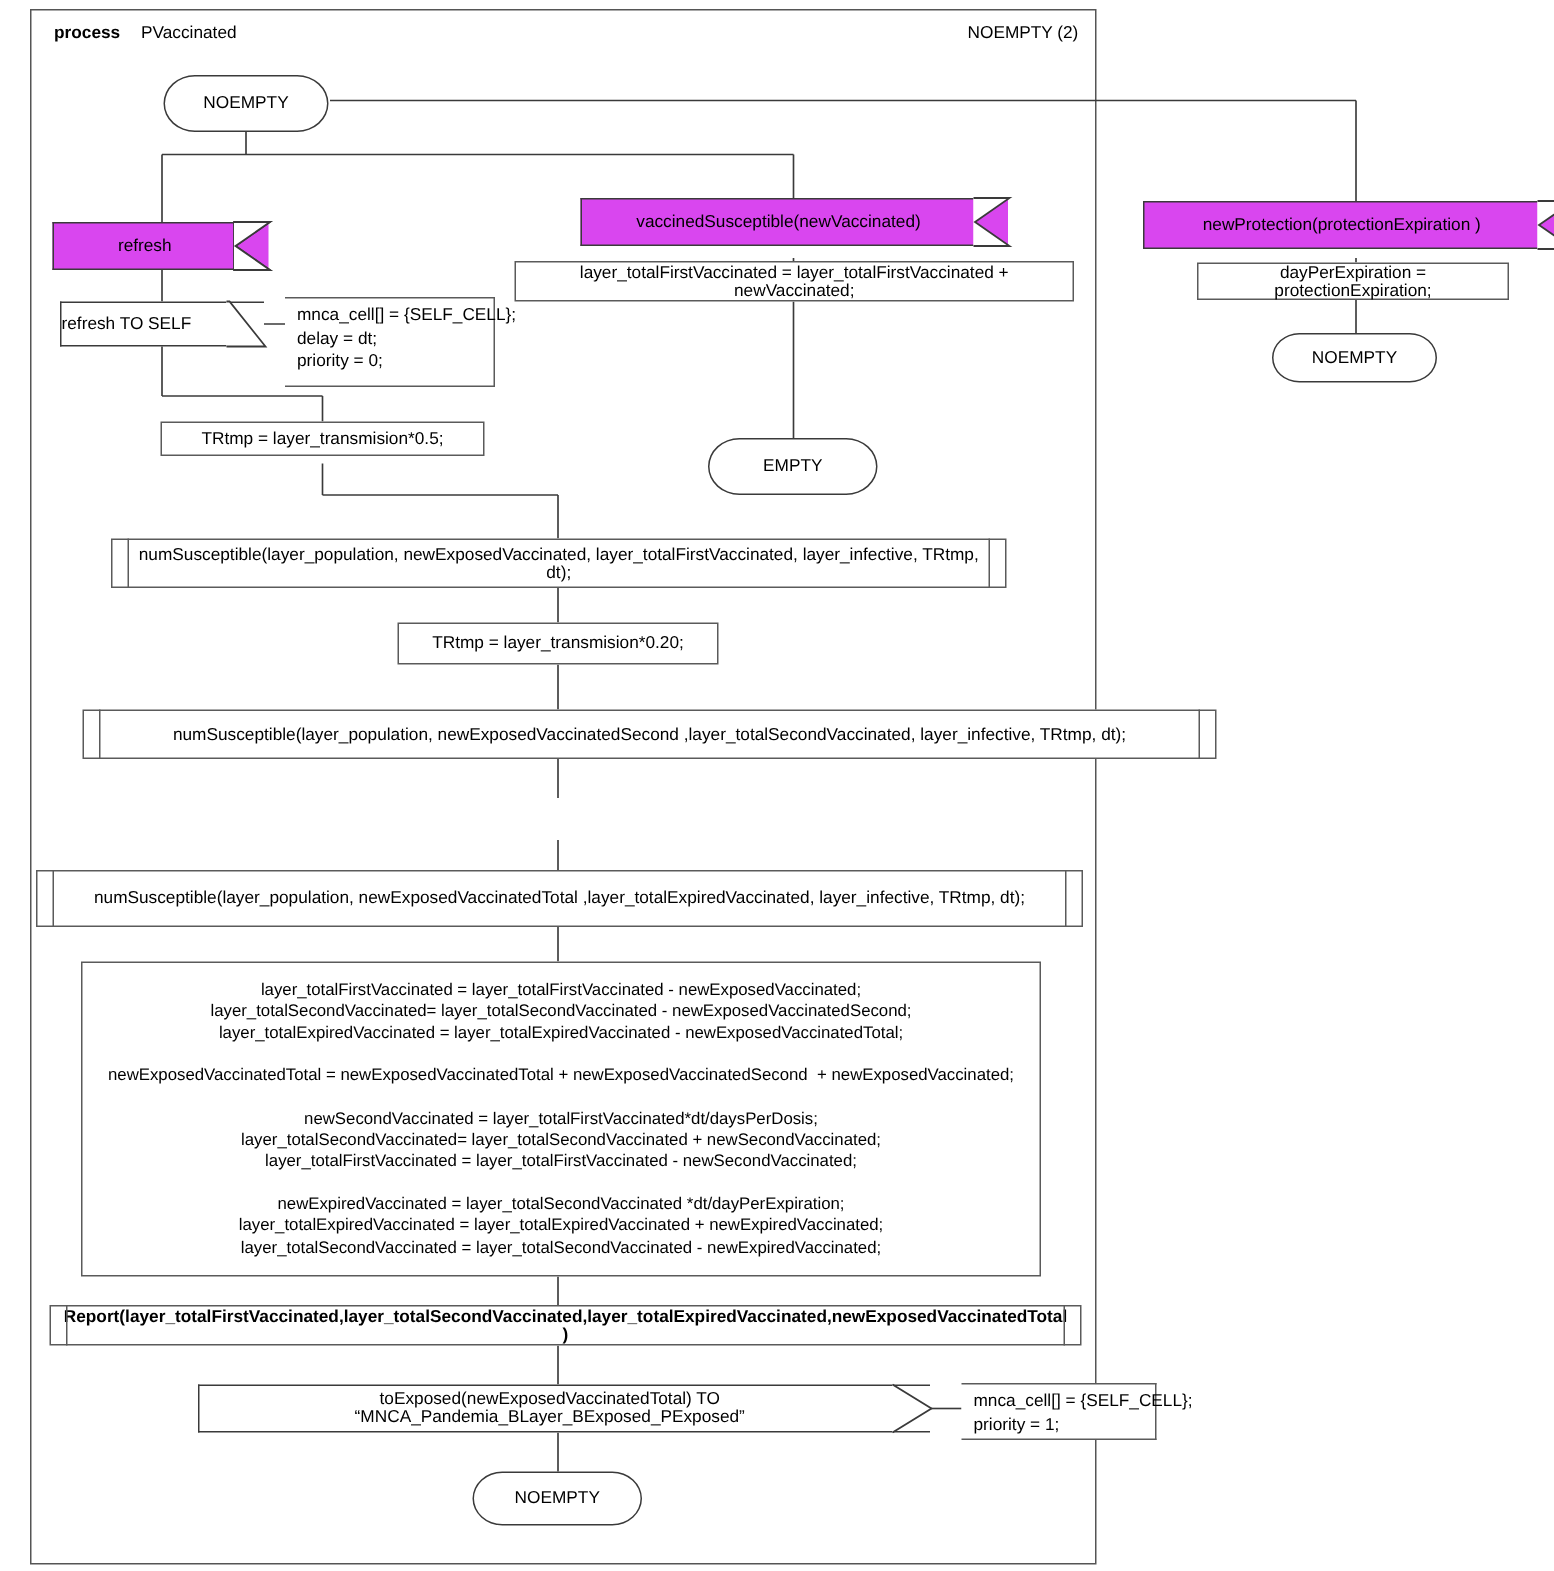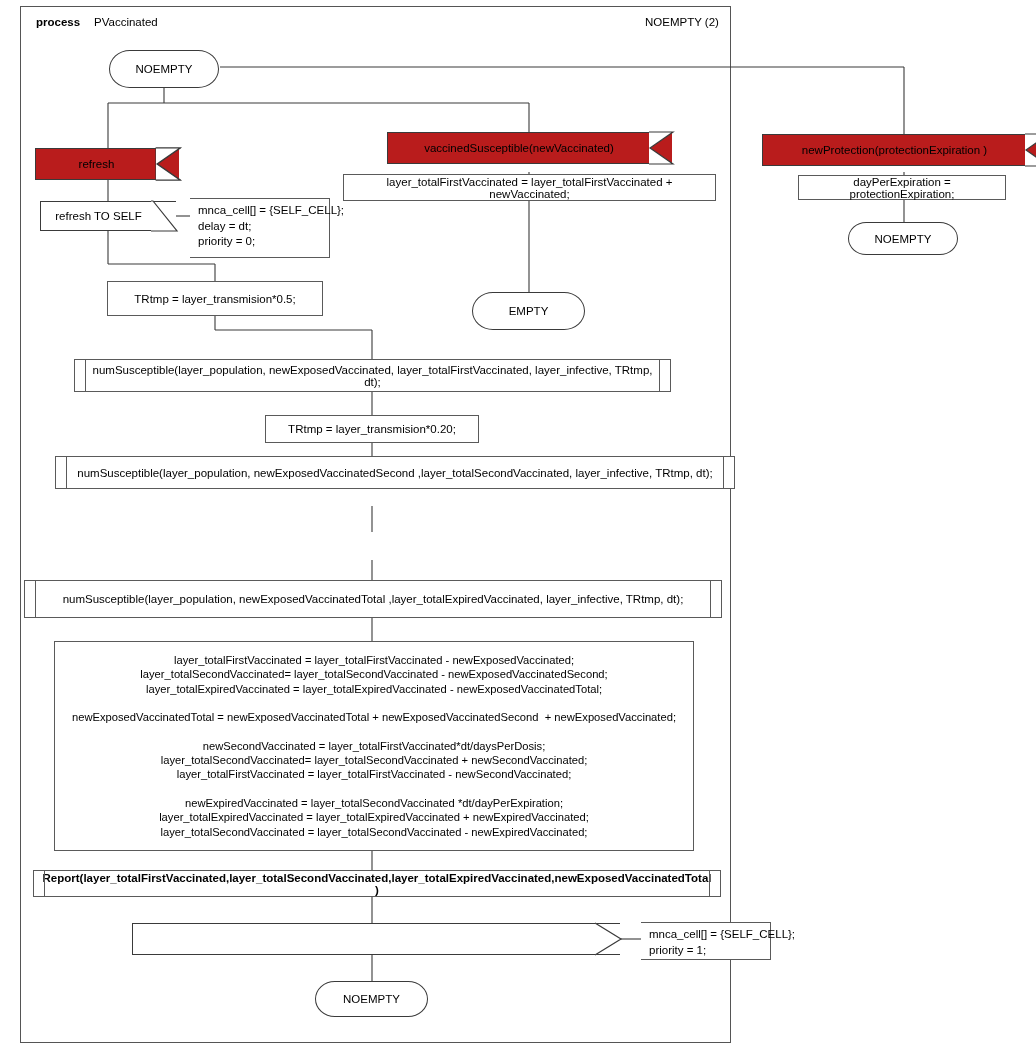--- a/index.html
+++ b/index.html
@@ -80,40 +80,40 @@
     content: "";
     position: absolute;
     top: -1.2px; bottom: -1.2px;
     width: 0; border-left: 1.2px solid #5a5a5a;
   }
   .proc::before { left: 10px; }
   .proc::after  { right: 10px; }
 
   
   .input-sig {
-    background: #b91c1c;
+    background: #d946ef;
     font-size: 11.5px;
     display: flex; align-items: center; justify-content: center;
     text-align: center;
     border: 1.2px solid #3a3a3a;
     border-right: none;
     padding-right: 22px;
   }
   .input-sig .notch {
     position: absolute;
     right: -1px; top: -1.2px; bottom: -1.2px;
     width: 24px;
     overflow: visible;
   }
 
   
   .output-sig {
     background: #fff;
     font-size: 11.5px;
-    display: flex; align-items: center; justify-content: center;
+    display: flex; align-items: center; justify-content: flex-start;
     text-align: center;
     border: 1.2px solid #3a3a3a;
     border-right: none;
     padding-right: 20px;
   }
   .output-sig .point {
     position: absolute;
     right: -1px; top: -1.2px; bottom: -1.2px;
     width: 26px;
     overflow: visible;
@@ -205,21 +205,21 @@
     <svg class="point" viewBox="0 0 26 30" preserveAspectRatio="none">
       <path d="M 0 0 L 2 0 L 26 30 L 0 30 Z" fill="#fff" stroke="none"></path>
       <polyline points="0,0 2,0 26,30 0,30" class="flagstroke" fill="none"></polyline>
     </svg>
   </div>
 
   <div class="abs comment" style="left:178px; top:198px; width:140px; height:60px;">mnca_cell[] = {SELF_CELL};
 delay = dt;
 priority = 0;</div>
 
-  <div class="abs task" style="left:95px; top:281px; width:216px; height:35px;">
+  <div class="abs task" style="left:95px; top:281px; width:216px; height:23px;">
     <span>TRtmp  = layer_transmision*0.5;</span>
   </div>
 
   <div class="abs input-sig" style="left:375px; top:132px; width:285px; height:32px;">
     <span>vaccinedSusceptible(newVaccinated)</span>
     <svg class="notch" viewBox="0 0 24 32" preserveAspectRatio="none">
       <path d="M 0 0 L 24 0 L 1 16 L 24 32 L 0 32 Z" fill="#fff" stroke="none"></path>
       <polyline points="0,0 24,0 1,16 24,32 0,32" class="flagstroke" fill="none"></polyline>
     </svg>
   </div>
@@ -249,21 +249,21 @@
   </div>
 
   <div class="abs proc" style="left:62px; top:359px; width:597px; height:33px;">
     <span>numSusceptible(layer_population, newExposedVaccinated, layer_totalFirstVaccinated, layer_infective, TRtmp, dt);</span>
   </div>
 
   <div class="abs task" style="left:253px; top:415px; width:214px; height:28px;">
     <span>TRtmp = layer_transmision*0.20;</span>
   </div>
 
-  <div class="abs proc" style="left:43px; top:456px; width:680px; height:33px;">
+  <div class="abs proc" style="left:43px; top:473px; width:756px; height:33px;">
     <span>numSusceptible(layer_population, newExposedVaccinatedSecond ,layer_totalSecondVaccinated, layer_infective, TRtmp, dt);</span>
   </div>
 
 
   <div class="abs proc" style="left:12px; top:580px; width:698px; height:38px;align-items:center;">
     <span>numSusceptible(layer_population, newExposedVaccinatedTotal ,layer_totalExpiredVaccinated, layer_infective, TRtmp, dt);</span>
   </div>
 
   <div class="abs task multiline" style="left:42px; top:641px; width:640px; height:210px;">layer_totalFirstVaccinated = layer_totalFirstVaccinated - newExposedVaccinated;
 layer_totalSecondVaccinated= layer_totalSecondVaccinated - newExposedVaccinatedSecond;
@@ -277,20 +277,21 @@
 
 newExpiredVaccinated = layer_totalSecondVaccinated *dt/dayPerExpiration;
 layer_totalExpiredVaccinated = layer_totalExpiredVaccinated + newExpiredVaccinated;
 layer_totalSecondVaccinated = layer_totalSecondVaccinated - newExpiredVaccinated;</div>
 
   <div class="abs proc" style="left:21px; top:870px; width:688px; height:27px;font-weight:bold;">
     <span>Report(layer_totalFirstVaccinated,layer_totalSecondVaccinated,layer_totalExpiredVaccinated,newExposedVaccinatedTotal )</span>
   </div>
 
   <div class="abs output-sig" style="left:120px; top:923px; width:488px; height:32px;">
+    <span>toExposed(newExposedVaccinatedTotal) TO “MNCA_Pandemia_BLayer_BExposed_PExposed”</span>
     <svg class="point" viewBox="0 0 26 32" preserveAspectRatio="none">
       <path d="M 0 0 L 0 0 L 26 16 L 0 32 Z" fill="#fff" stroke="none"></path>
       <polyline points="0,0 26,16 0,32" class="flagstroke" fill="none"></polyline>
     </svg>
   </div>
 
   <div class="abs comment" style="left:629px; top:922px; width:130px; height:38px;">mnca_cell[] = {SELF_CELL};
 priority = 1;</div>
 
   <div class="abs state" style="left:303px; top:981px; width:113px; height:36px;">

